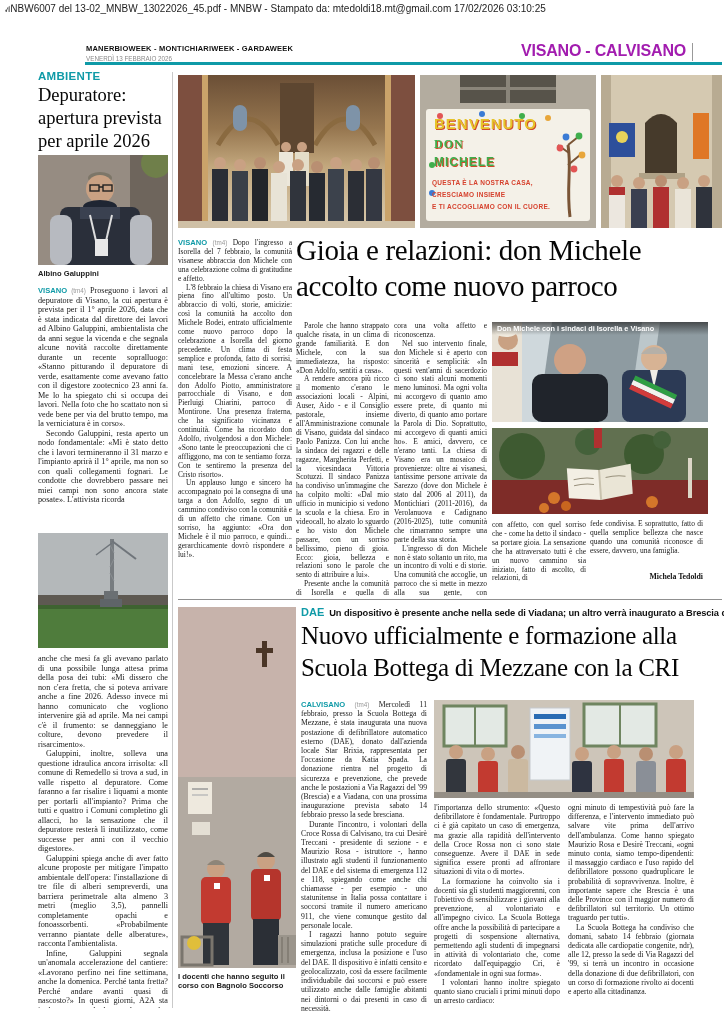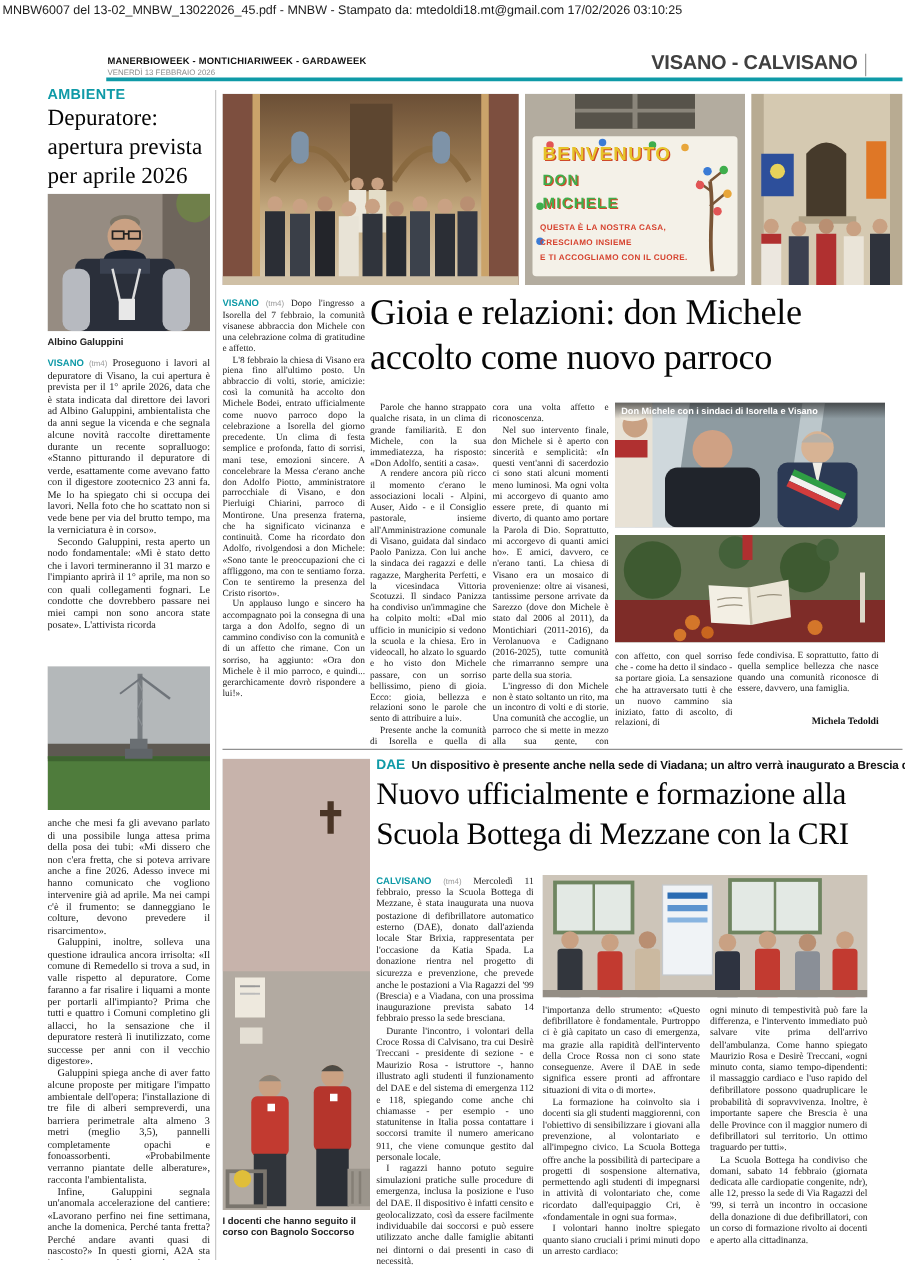--- a/index.html
+++ b/index.html
@@ -1,22 +1,22 @@
 <!DOCTYPE html>
 <html lang="it"><head>
 <meta charset="utf-8">
 <style>
   html,body{margin:0;padding:0;background:#fff;}
   .page{position:relative;width:724px;height:1024px;background:#fff;overflow:hidden;
-        font-family:"Liberation Serif",serif;color:#111;}
+        font-family:"Liberation Serif",serif;color:#111;border-radius:26px;}
   .abs{position:absolute;}
   .printhdr{position:absolute;left:2px;top:3px;font:10px "Liberation Sans",sans-serif;color:#1c1c1c;}
   .mh-papers{font:bold 7.5px "Liberation Sans",sans-serif;color:#111;letter-spacing:.2px;}
   .mh-date{font:6.3px "Liberation Sans",sans-serif;color:#8a8a8a;margin-top:2px;}
-  .mh-section{font:800 16px "Liberation Sans",sans-serif;color:#404040;letter-spacing:-.2px;}
+  .mh-section{font:800 16px "Liberation Sans",sans-serif;color:#a21caf;letter-spacing:-.2px;}
   .mh-page{font:bold 16px "Liberation Sans",sans-serif;color:#111;margin-top:40px;}
   .rule-teal{position:absolute;background:#0f9aa7;}
   .vdiv{position:absolute;width:1px;background:#c9c9c9;}
   .hdiv{position:absolute;height:1px;background:#909090;}
   .kicker{font:bold 11.5px "Liberation Sans",sans-serif;color:#0f9aa7;letter-spacing:.3px;}
   .headline{font-weight:400;color:#060606;}
   .hl-left{font-size:18.5px;line-height:23px;}
   .hl-main{font-size:29px;line-height:36px;letter-spacing:-.3px;}
   .hl-bottom{font-size:25px;line-height:32px;letter-spacing:-.3px;}
   .body{text-align:justify;color:#191919;overflow:hidden;}
@@ -187,21 +187,21 @@
         <circle cx="162" cy="80" r="3.4" fill="#e8a63a"></circle>
       <circle cx="154" cy="94" r="3.4" fill="#e25555"></circle>
       <circle cx="20" cy="41" r="3" fill="#e25555"></circle>
         <circle cx="62" cy="39" r="3" fill="#3a7bd5"></circle>
       <circle cx="102" cy="41" r="3" fill="#3fae4c"></circle>
         <circle cx="128" cy="43" r="3" fill="#e8a63a"></circle>
       <circle cx="12" cy="90" r="3" fill="#3fae4c"></circle>
         <circle cx="12" cy="118" r="3" fill="#3a7bd5"></circle>
     </svg>
     <div class="bn-big" style="left:14px;top:40px;">BENVENUTO</div>
-    <div class="bn-mid" style="left:14px;top:62px;">DON</div>
+    <div class="bn-mid" style="left:14px;top:62px;font-family:Liberation Serif, serif;">DON</div>
     <div class="bn-mid" style="left:14px;top:80px;">MICHELE</div>
     <div class="bn-sml" style="left:12px;top:104px;">QUESTA È LA NOSTRA CASA,</div>
     <div class="bn-sml" style="left:12px;top:116px;">CRESCIAMO INSIEME</div>
     <div class="bn-sml" style="left:12px;top:128px;">E TI ACCOGLIAMO CON IL CUORE.</div>
   </div>
 
   <div class="photo" style="left:601px;top:75px;width:121px;height:153px;">
     <svg viewBox="0 0 121 153" width="121" height="153">
       <rect width="121" height="153" fill="#d5c9b1"></rect>
       <rect x="0" width="10" height="153" fill="#b8ab92"></rect>

